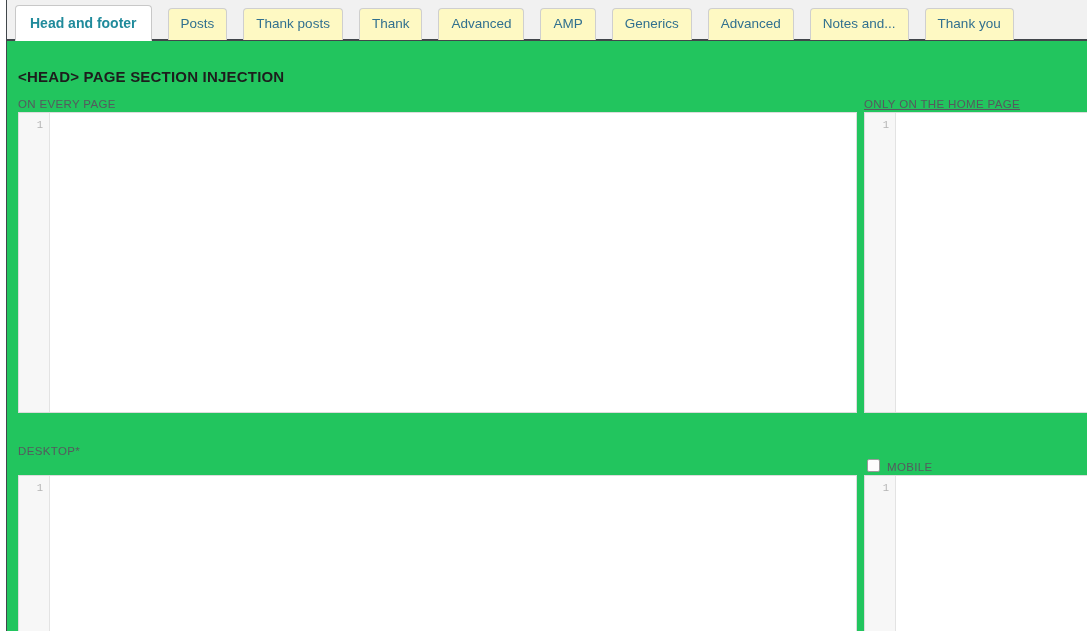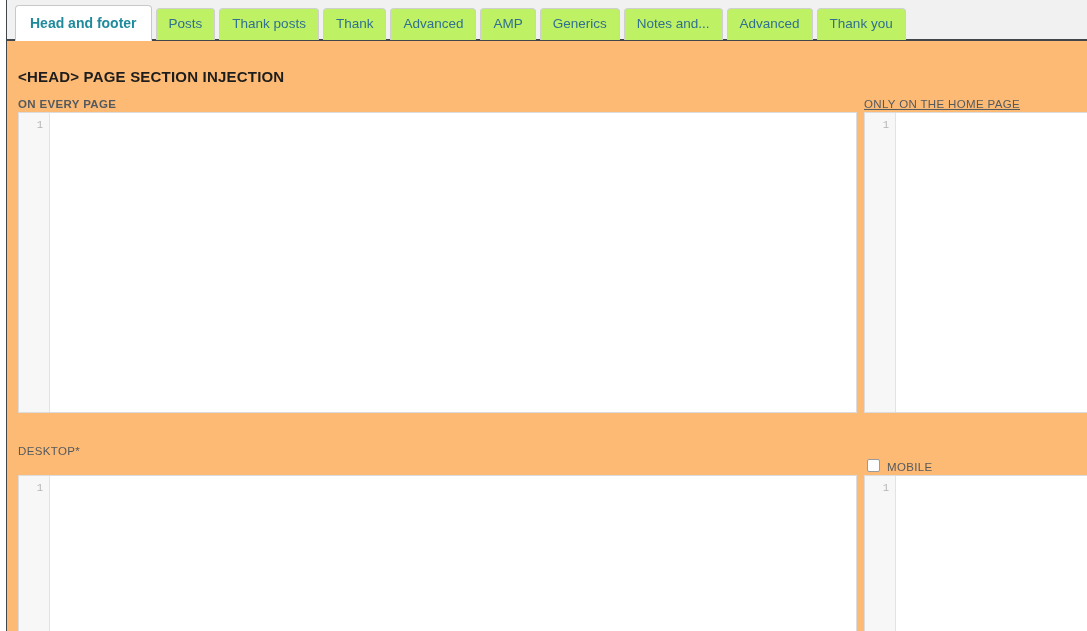--- a/index.html
+++ b/index.html
@@ -44,31 +44,31 @@
     background: #f1f1f1;
     border-bottom: 2px solid #41464b;
     box-sizing: border-box;
   }
   .tabstrip {
     position: absolute;
     left: 8px;
     bottom: -2px;
     display: flex;
     align-items: flex-end;
-    gap: 4px;
+    gap: 16px;
     height: 41px;
   }
   .tab {
     box-sizing: border-box;
     height: 32px;
     line-height: 30px;
     padding: 0 12px;
     font-size: 13.5px;
     color: #31708f;
-    background: #bef264;
+    background: #fef9c3;
     border: 1px solid #cfcfcf;
     border-bottom: none;
     border-radius: 4px 4px 0 0;
     white-space: nowrap;
     cursor: pointer;
     position: relative;
     top: -1px;
   }
   .tab.active {
     background: #ffffff;
@@ -84,21 +84,21 @@
     top: 0;
   }
 
   
   .content {
     position: absolute;
     left: 7px;
     top: 41px;
     right: 0;
     bottom: 0;
-    background: #fdba74;
+    background: #22c55e;
     text-align: right;
   }
 
   .section-title {
     font-size: 15px;
     font-weight: bold;
     color: #1d1d1d;
     letter-spacing: 0.2px;
     margin: 0;
     padding: 0;
@@ -170,31 +170,31 @@
 
   <div class="tabbar">
     <div class="tabstrip">
       <div class="tab active">Head and footer</div>
       <div class="tab">Posts</div>
       <div class="tab">Thank posts</div>
       <div class="tab">Thank</div>
       <div class="tab">Advanced</div>
       <div class="tab">AMP</div>
       <div class="tab">Generics</div>
+      <div class="tab">Advanced</div>
       <div class="tab">Notes and...</div>
-      <div class="tab">Advanced</div>
       <div class="tab">Thank you</div>
     </div>
   </div>
 
   <div class="content">
 
     <h2 class="section-title" style="left:11px; top:27px;">&lt;HEAD&gt; PAGE SECTION INJECTION</h2>
 
-    <div class="field-label" style="left:11px; top:57px;font-weight:bold;">ON EVERY PAGE</div>
+    <div class="field-label" style="left:11px; top:57px;">ON EVERY PAGE</div>
 
     <div class="editor" style="left:11px; top:71px; width:839px; height:301px;">
       <div class="gutter">
         <span class="lineno">1</span>
       </div>
       <div class="codearea"></div>
     </div>
 
     <div class="field-label" style="left:857px; top:57px;text-decoration:underline;">ONLY ON THE HOME PAGE</div>
 

